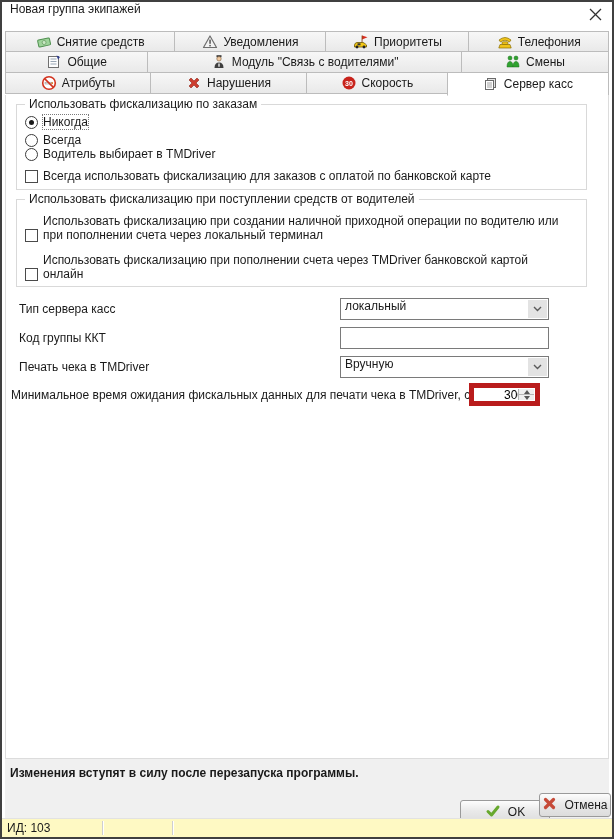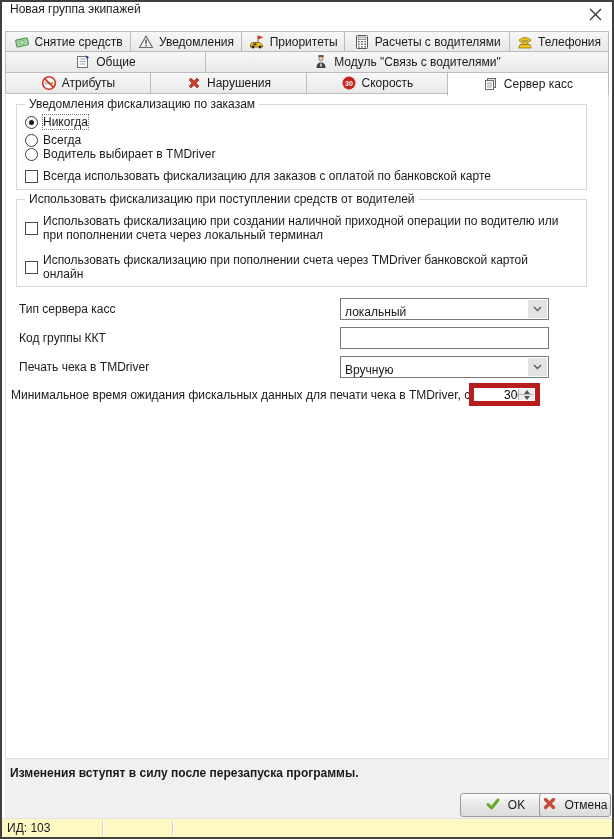--- a/index.html
+++ b/index.html
@@ -23,44 +23,44 @@
   .tabrow + .tabrow .tab { border-top:none; }
   .tab.active { background:#ffffff; border-bottom:1px solid #ffffff; height:23px; z-index:3; }
   .tab .icon { display:inline-flex; width:16px; height:16px; flex:none; }
 
   
   .page { position:absolute; left:3px; right:3px; top:93px; height:664px; background:#ffffff; border:1px solid #dcdcdc; border-top:none; z-index:2; }
 
   .groupbox { position:absolute; border:1px solid #d9d9d9; }
   .groupbox .legend { position:absolute; top:-8px; left:8px; background:#ffffff; padding:0 4px; }
 
-  .radio-row, .check-row { display:flex; align-items:center; gap:5px; }
+  .radio-row, .check-row { display:flex; align-items:flex-end; gap:5px; }
   .radio { width:13px; height:13px; border:1px solid #3b3b3b; border-radius:50%; background:#fff; flex:none; position:relative; margin-top:1px; }
   .radio.checked::after { content:""; position:absolute; left:3px; top:3px; width:5px; height:5px; border-radius:50%; background:#1a1a1a; }
   .checkbox { width:13px; height:13px; border:1px solid #4a4a4a; background:#fff; flex:none; margin-top:1px; }
   .focus-rect { outline:1px dotted #7a7a7a; }
 
   .field-label { position:absolute; white-space:nowrap; }
-  .combo { position:absolute; width:209px; height:22px; border:1px solid #7a7a7a; background:#fff; display:flex; align-items:flex-end; padding-left:4px; }
+  .combo { position:absolute; width:209px; height:22px; border:1px solid #7a7a7a; background:#fff; display:flex; align-items:flex-start; padding-left:4px; }
   .combo .combo-btn { position:absolute; right:1px; top:1px; bottom:1px; width:19px; background:#e3e3e3; display:flex; align-items:center; justify-content:center; }
   .textbox { position:absolute; width:209px; height:22px; border:1px solid #7a7a7a; background:#fff; padding:0 4px; font:inherit; }
   .spinbox { position:absolute; width:71px; height:23px; border:5px solid #b91c1c; background:#fff; }
   .spinbox input { position:absolute; left:0; top:0; bottom:0; width:52px; border:none; outline:none; font:inherit; text-align:right; padding-right:2px; }
   .spin-btns { position:absolute; right:1px; top:1px; bottom:1px; width:16px; border-left:1px solid #b5b5b5; display:flex; flex-direction:column; }
   .spin-btn { flex:1; background:#efefef; display:flex; align-items:center; justify-content:center; }
   .spin-btn.up { border-bottom:1px solid #b5b5b5; }
   .tri-up { width:0; height:0; border-left:3px solid transparent; border-right:3px solid transparent; border-bottom:4px solid #555; }
   .tri-down { width:0; height:0; border-left:3px solid transparent; border-right:3px solid transparent; border-top:4px solid #555; }
 
   
   .footer { position:absolute; left:3px; right:3px; top:757px; height:60px; background:#f0f0f0; }
   .footer .notice { position:absolute; left:5px; top:7px; font-weight:bold; }
   .btn { position:absolute; height:24px; border:1px solid #9a9a9a; border-radius:3px;
          background:linear-gradient(#fdfdfd,#e9e9e9 45%,#dcdcdc); display:flex; align-items:center; justify-content:center; gap:7px; }
-  .btn-ok { left:455px; top:34px; width:90px; }
+  .btn-ok { left:455px; top:41px; width:90px; }
   .btn-cancel { left:534px; top:34px; width:72px; }
 
   
   .statusbar { position:absolute; left:0; right:0; bottom:0; height:19px; background:#fef9c3; border-top:1px solid #e2e2e2; }
   .statusbar .panel-text { position:absolute; left:5px; top:2px; }
   .statusbar .sep { position:absolute; top:2px; bottom:2px; width:1px; background:#cfcfcf; box-shadow:1px 0 0 #ffffff; }
 </style>
 </head>
 <body>
 
@@ -109,40 +109,20 @@
               <path d="M9 1.5 L14.5 3.2 L9 5.4 Z" fill="#d92b1f"></path>
               <rect x="8.6" y="1.6" width="0.9" height="8.4" fill="#8a4a18"></rect>
               <path d="M1.5 11 Q2 8.5 4 8.5 L9.5 8.5 Q11.5 8.5 12.5 10.2 L13.5 11 L13.5 13 L1.5 13 Z" fill="#f4c916" stroke="#6b5500" stroke-width="0.8"></path>
               <rect x="4.5" y="9.3" width="3" height="2" fill="#333"></rect>
               <circle cx="4" cy="13" r="1.4" fill="#222"></circle>
               <circle cx="11" cy="13" r="1.4" fill="#222"></circle>
             </svg>
           </span>
         <span>Приоритеты</span>
       </div>
-      <div class="tab" style="flex-grow:138">
-        <span class="icon">
-            <svg width="16" height="16">
-              <rect x="2.5" y="1.5" width="11" height="13" rx="1" fill="#fff" stroke="#5a5a5a"></rect>
-              <rect x="4" y="3" width="8" height="2.5" fill="#dce6ef" stroke="#5a5a5a" stroke-width="0.6"></rect>
-              <g fill="#5a5a5a">
-                <rect x="4" y="7" width="1.6" height="1.4"></rect>
-                <rect x="7.2" y="7" width="1.6" height="1.4"></rect>
-                <rect x="10.4" y="7" width="1.6" height="1.4"></rect>
-                <rect x="4" y="9.6" width="1.6" height="1.4"></rect>
-                <rect x="7.2" y="9.6" width="1.6" height="1.4"></rect>
-                <rect x="10.4" y="9.6" width="1.6" height="1.4"></rect>
-                <rect x="4" y="12.2" width="1.6" height="1.4"></rect>
-                <rect x="7.2" y="12.2" width="1.6" height="1.4"></rect>
-                <rect x="10.4" y="12.2" width="1.6" height="1.4"></rect>
-              </g>
-            </svg>
-          </span>
-        <span>Расчеты с водителями</span>
-      </div>
       <div class="tab" style="flex-grow:114">
         <span class="icon">
             <svg width="16" height="16">
               <path d="M2 6 Q8 1 14 6 L12.5 8 Q8 4.5 3.5 8 Z" fill="#f0c419" stroke="#8a6d00" stroke-width="0.7"></path>
               <rect x="5" y="7.8" width="6" height="2.6" rx="1" fill="#f0c419" stroke="#8a6d00" stroke-width="0.7"></rect>
               <path d="M3 10.5 L13 10.5 L14.2 14 L1.8 14 Z" fill="#f0c419" stroke="#8a6d00" stroke-width="0.7"></path>
             </svg>
           </span>
         <span>Телефония</span>
       </div>
@@ -166,20 +146,33 @@
         <span class="icon">
             <svg width="16" height="16">
               <rect x="5.5" y="1.2" width="5" height="2" fill="#3a3a3a"></rect>
               <circle cx="8" cy="4.8" r="2.2" fill="#f0c9a0" stroke="#7c5c3c" stroke-width="0.6"></circle>
               <path d="M3.5 14 Q3.5 8.5 8 8.5 Q12.5 8.5 12.5 14 Z" fill="#3f3f3f"></path>
               <rect x="7.2" y="9.5" width="1.6" height="3.2" fill="#d9d9d9"></rect>
             </svg>
           </span>
         <span>Модуль "Связь с водителями"</span>
       </div>
+      <div class="tab" style="flex-grow:177">
+        <span class="icon">
+            <svg width="16" height="16">
+              <g fill="#2fa32f" stroke="#1c6e1c" stroke-width="0.5">
+                <circle cx="5" cy="4" r="2"></circle>
+                <path d="M2 13 Q2 7.5 5 7.5 Q8 7.5 8 13 Z"></path>
+                <circle cx="11" cy="4" r="2"></circle>
+                <path d="M8 13 Q8 7.5 11 7.5 Q14 7.5 14 13 Z"></path>
+              </g>
+            </svg>
+          </span>
+        <span>Смены</span>
+      </div>
     </div>
     <div class="tabrow">
       <div class="tab" style="flex-grow:151">
         <span class="icon">
             <svg width="16" height="16">
               <circle cx="8" cy="8" r="6.3" fill="#fff" stroke="#d2331f" stroke-width="1.6"></circle>
               <rect x="4" y="7.2" width="7" height="1.8" fill="#ececec" stroke="#888" stroke-width="0.5"></rect>
               <rect x="10.6" y="7.2" width="1.2" height="1.8" fill="#e06a00"></rect>
               <line x1="3.6" y1="3.6" x2="12.4" y2="12.4" stroke="#d2331f" stroke-width="1.6"></line>
             </svg>
@@ -216,21 +209,21 @@
             </svg>
           </span>
         <span>Сервер касс</span>
       </div>
     </div>
   </div>
 
   <div class="page">
 
     <div class="groupbox" style="left:10px; top:9px; width:571px; height:86px; padding:10px 8px 0 8px;">
-      <span class="legend">Уведомления фискализацию по заказам</span>
+      <span class="legend">Использовать фискализацию по заказам</span>
       <div class="radio-row" style="margin-bottom:4px;">
         <span class="radio checked"></span>
         <span class="focus-rect">Никогда</span>
       </div>
       <div class="radio-row" style="">
         <span class="radio"></span>
         <span>Всегда</span>
       </div>
       <div class="radio-row">
         <span class="radio"></span>

